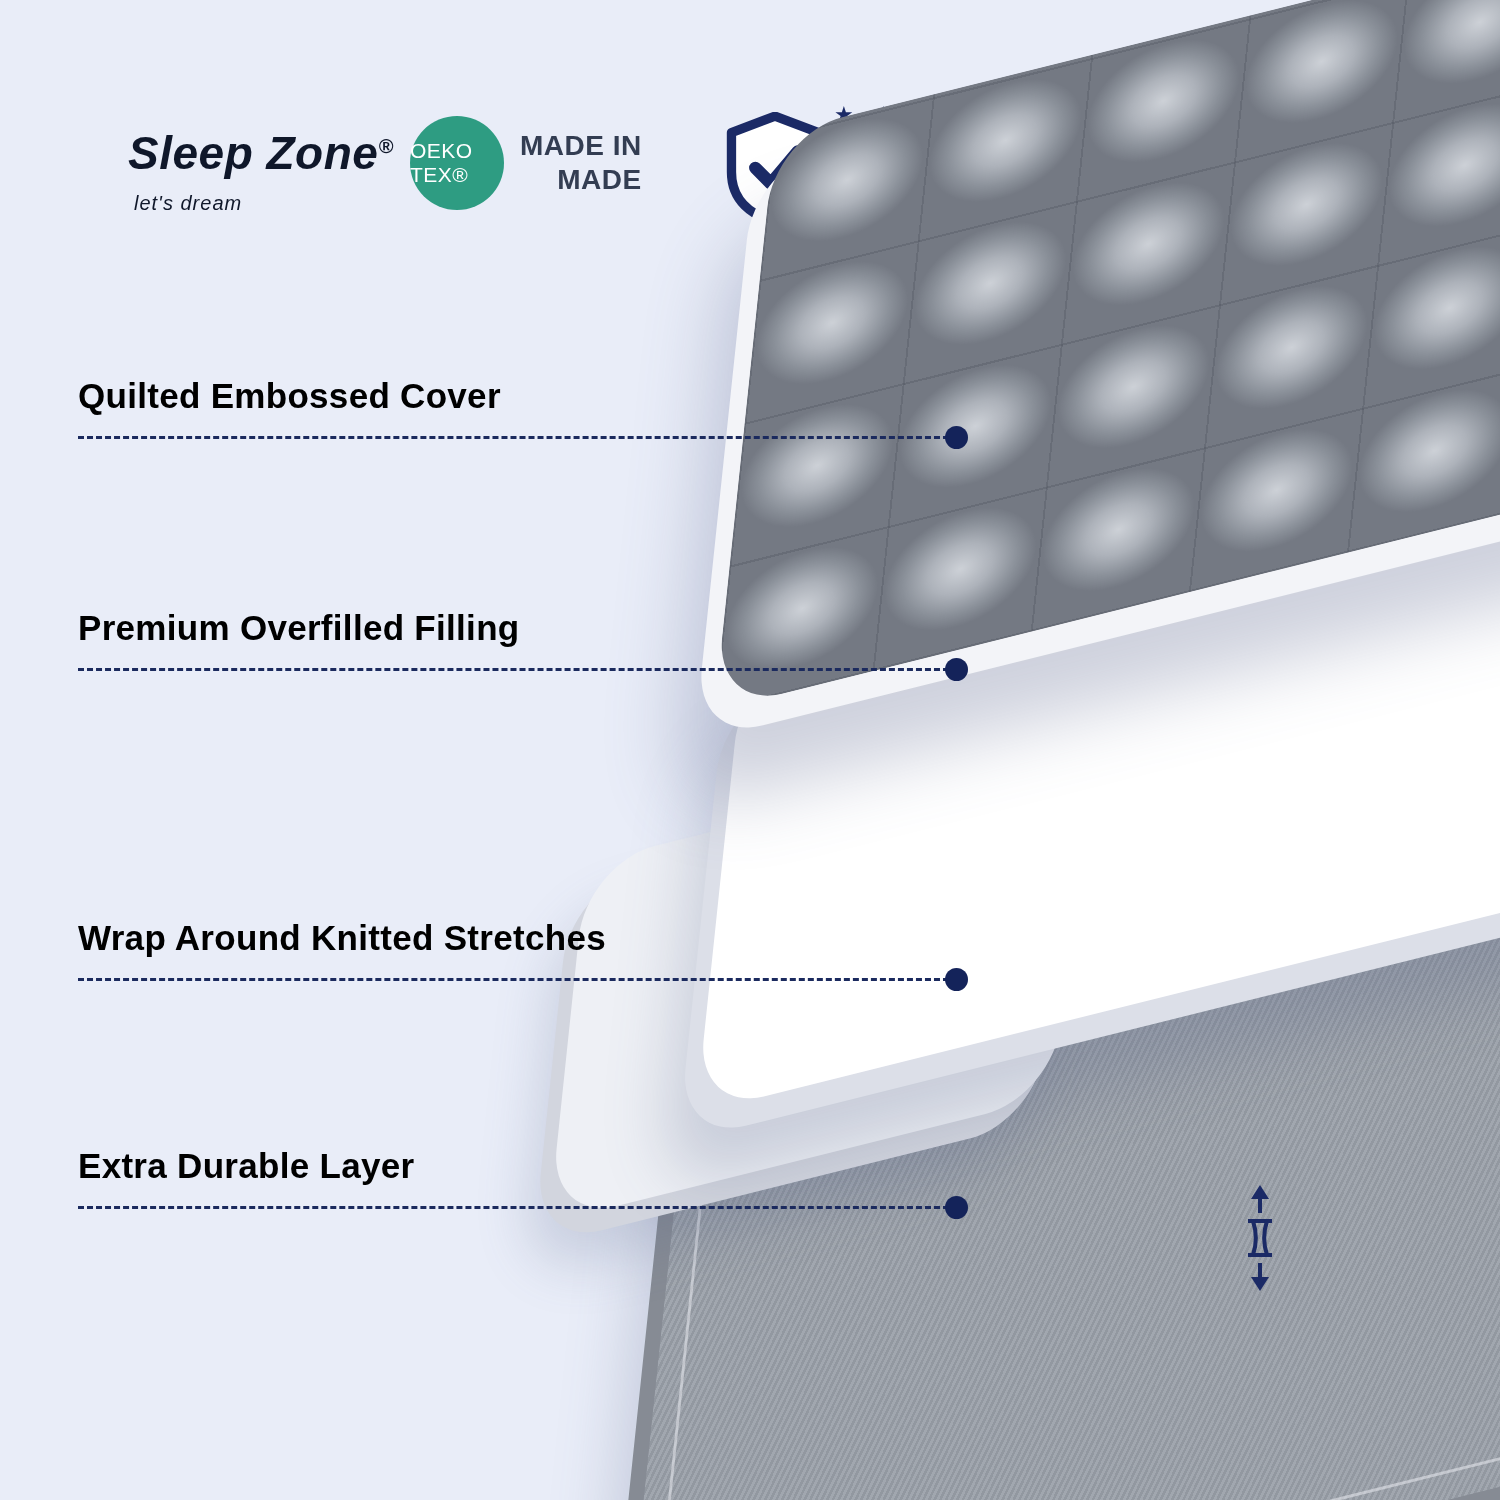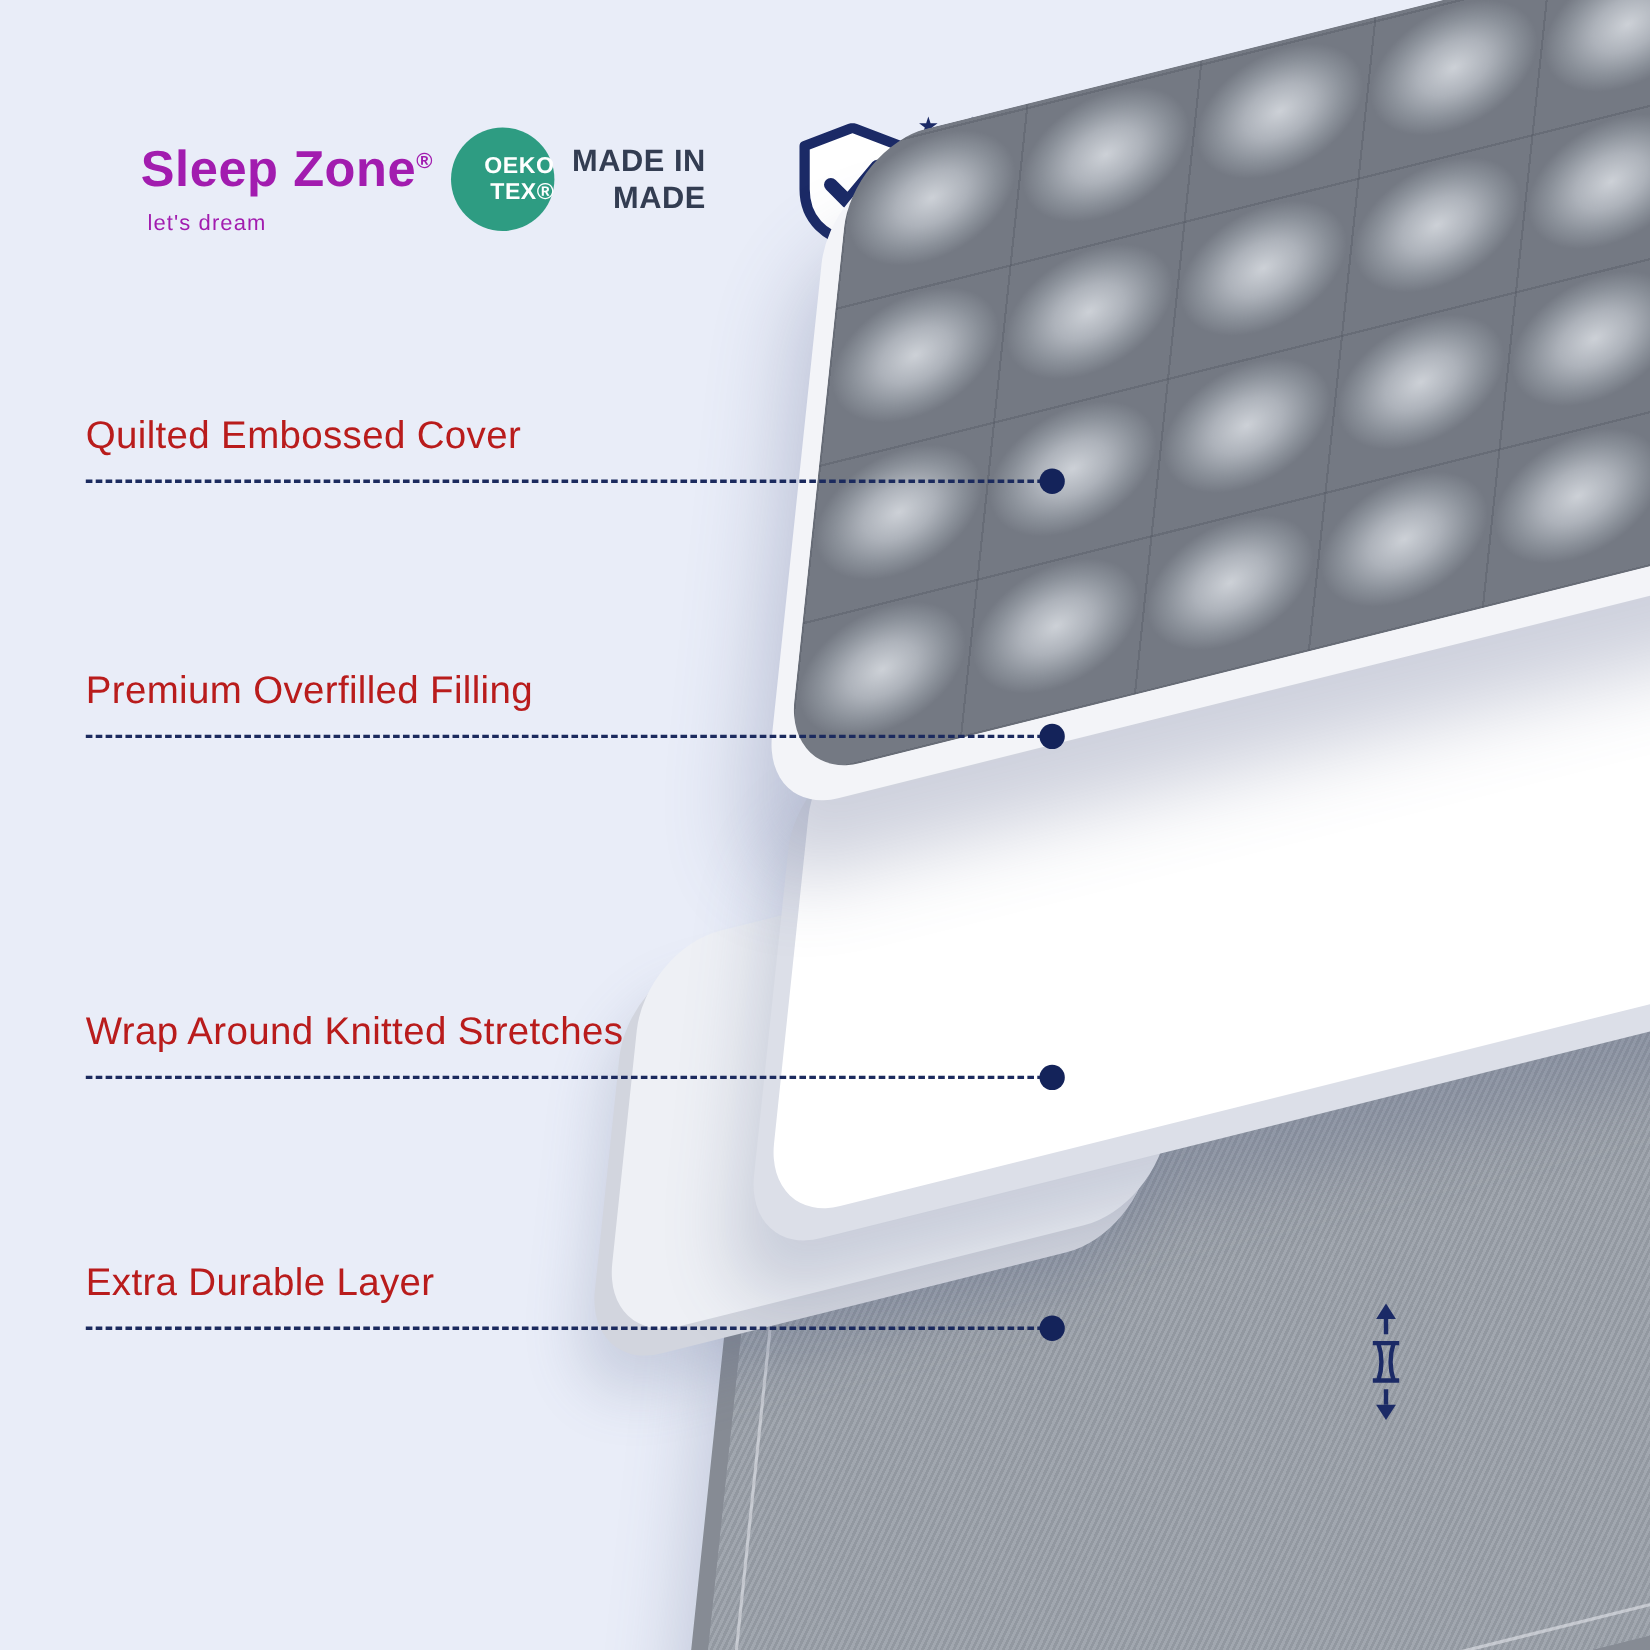--- a/index.html
+++ b/index.html
@@ -3,52 +3,52 @@
 <meta charset="utf-8">
 <style>
   html,body { margin:0; padding:0; background:#ffffff; }
   .canvas {
     position:relative; width:1500px; height:1500px;
     background:#e9edf8; overflow:hidden;
     font-family:"Liberation Sans", sans-serif;
   }
 
   
-  .logo { position:absolute; left:128px; top:126px; color:#a21caf; }
+  .logo { position:absolute; left:128px; top:126px; color:#0f172a;font-style:italic; }
   .logo-name { font-size:46px; font-weight:700; letter-spacing:.5px; }
   .logo-reg { font-size:20px; vertical-align:super; font-weight:700; }
   .logo-tagline { font-size:20px; margin-top:12px; padding-left:6px; letter-spacing:1px; }
 
   
   .oeko { position:absolute; left:410px; top:116px; display:flex; align-items:center; gap:16px; }
   .oeko-circle {
     width:94px; height:94px; border-radius:50%; background:#2e9c82; color:#ffffff;
-    display:flex; flex-direction:column; align-items:flex-end; justify-content:center;
-    font-weight:700; font-size:21px; line-height:1.15; letter-spacing:.5px;
+    display:flex; flex-direction:column; align-items:flex-start; justify-content:center;
+    font-weight:400; font-size:21px; line-height:1.15; letter-spacing:.5px;
   }
   .oeko-label { color:#333d52; font-weight:700; font-size:28px; line-height:1.2; text-align:right; letter-spacing:.5px; }
 
   
   .warranty { position:absolute; left:722px; top:102px; width:300px; height:130px; }
   .shield { position:absolute; left:0; top:10px; width:106px; height:114px; z-index:3; }
   .stars { position:absolute; left:112px; top:0; color:#1b2a66; font-size:22px; letter-spacing:7px; white-space:nowrap; }
   .years-pill {
     position:absolute; left:88px; top:32px; z-index:1;
     background:#ffffff; border:3px solid #1b2a66; border-radius:10px;
     padding:4px 20px 4px 30px; font-size:40px; font-weight:700; color:#1b2a66; white-space:nowrap;
   }
   .warranty-pill {
     position:absolute; left:112px; top:94px; z-index:4;
     background:#1b2a66; color:#ffffff; border-radius:7px;
     padding:4px 14px; font-size:15px; font-weight:700; letter-spacing:5px; white-space:nowrap;
   }
 
   
   .callout { position:absolute; left:78px; z-index:10; }
-  .callout-label { font-size:35px; font-weight:400; color:#b91c1c; letter-spacing:.3px; white-space:nowrap; }
+  .callout-label { font-size:35px; font-weight:700; color:#000000; letter-spacing:.3px; white-space:nowrap; }
   .callout-line { position:relative; width:880px; border-top:3px dashed #1b2a5e; margin-top:20px; }
   .callout-dot { position:absolute; right:-10px; top:-13px; width:23px; height:23px; border-radius:50%; background:#14235a; }
   .c1 { top:376px; } .c2 { top:608px; } .c3 { top:886px;margin-top:32px; } .c4 { top:1146px; }
 
   
   .slab { position:absolute; transform:rotate(-14deg) skewX(-20deg); border-radius:70px; }
   .layer-quilted {
     left:730px; top:30px; width:990px; height:545px; z-index:5;
     background-color:#8a909a;
     background-image:

